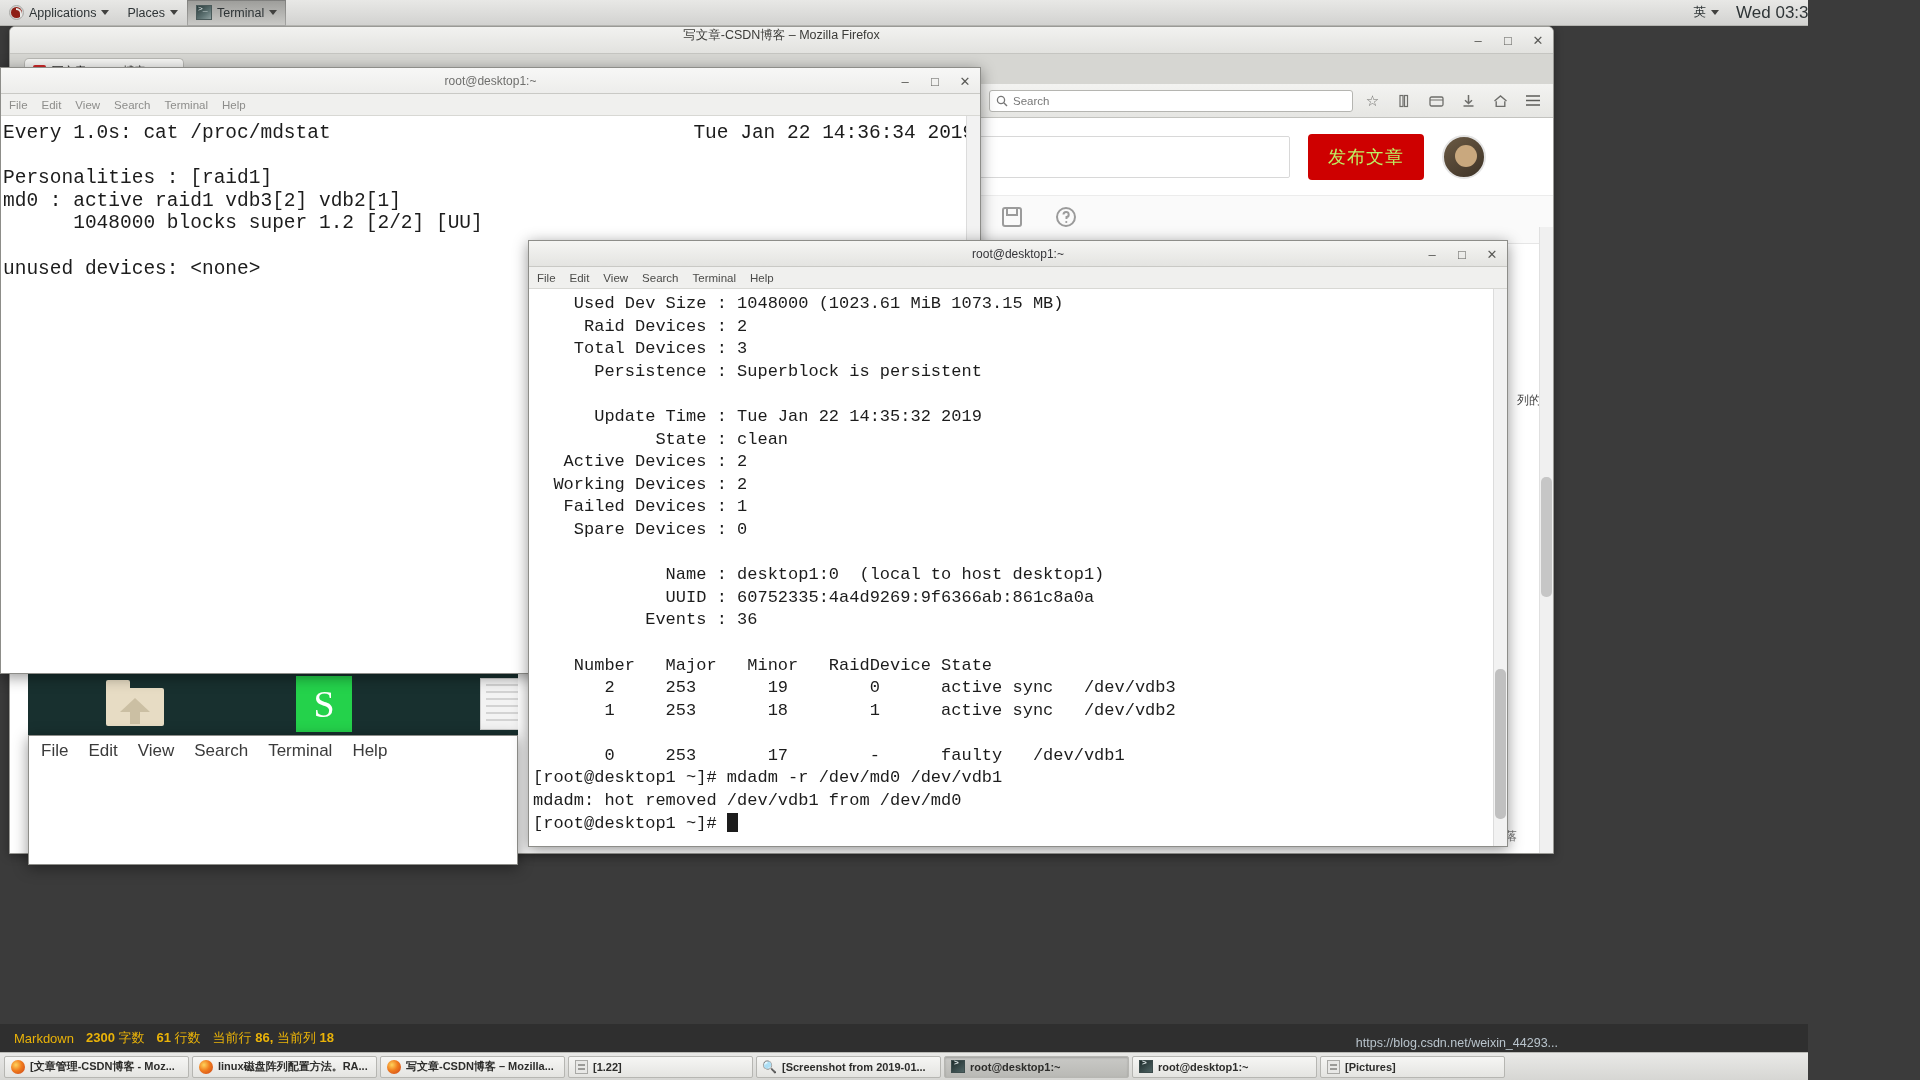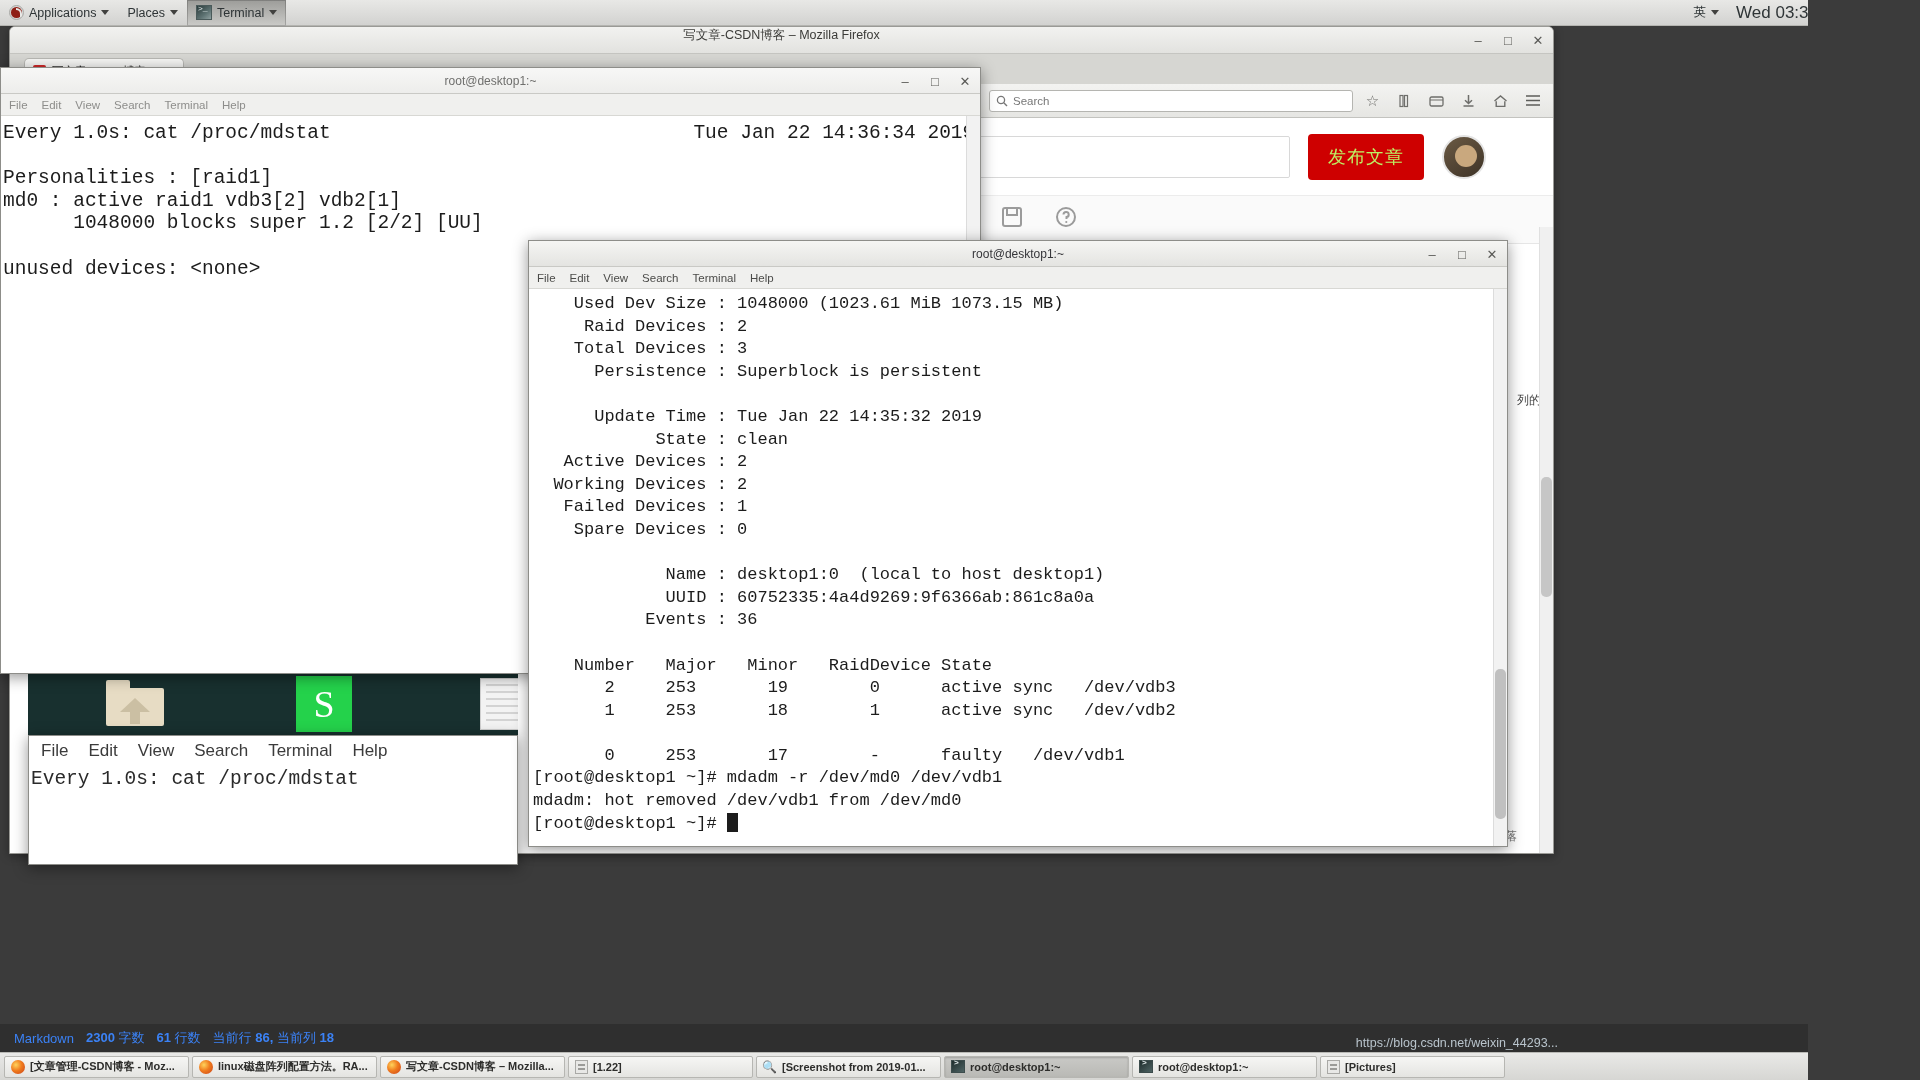--- a/index.html
+++ b/index.html
@@ -115,21 +115,21 @@
   .folder-ic .tab { position:absolute; left:0; top:0; width:24px; height:10px; background:#e7dcc4; border-radius:2px 2px 0 0; }
   .folder-ic .home { position:absolute; left:14px; top:18px; width:0; height:0; border-left:15px solid transparent; border-right:15px solid transparent; border-bottom:14px solid #cbbfa3; }
   .folder-ic .door { position:absolute; left:24px; top:31px; width:10px; height:13px; background:#cbbfa3; }
   .s-ic { position:absolute; left:268px; top:4px; width:56px; height:56px; background:#24d24b; display:flex; align-items:center; justify-content:center; color:#fff; font-size:38px; font-family:"Liberation Serif",serif; }
   .doc-ic { position:absolute; left:452px; top:6px; width:48px; height:52px; background:#f3f3f3; border:1px solid #cfcfcf; }
   .doc-ic span { display:block; height:2px; margin:5px 5px 0 5px; background:#d3d3d3; }
 
   
   #status-bar {
     position:absolute; left:0; bottom:28px; width:1920px; height:28px;
-    background:#2f2f2f; color:#3b82f6; display:flex; align-items:center;
+    background:#2f2f2f; color:#eab308; display:flex; align-items:center;
     font-size:13px; padding-left:14px; gap:12px; z-index:60;
   }
   #status-bar b { font-weight:bold; }
   #bottom-panel {
     position:absolute; left:0; bottom:0; width:1920px; height:28px;
     background:linear-gradient(to bottom,#e9e9e7,#d6d6d3);
     border-top:1px solid #b9b9b5; display:flex; align-items:center; gap:3px; padding:0 4px;
     z-index:70;
   }
   .task-btn {
@@ -340,21 +340,20 @@
 
   <div class="term-win" id="term3">
     <div class="term-menubar inactive">
       <span>File</span>
       <span>Edit</span>
       <span>View</span>
       <span>Search</span>
       <span>Terminal</span>
       <span>Help</span>
     </div>
-    <div class="term-body">Every 1.0s: cat /proc/mdstat</div>
   </div>
 
   <div class="term-win" id="term1">
     <div class="term-title inactive">
       <span>root@desktop1:~</span>
       <span class="wbtns">
         <span class="wbtn">–</span>
         <span class="wbtn">□</span>
         <span class="wbtn">✕</span>
       </span>

